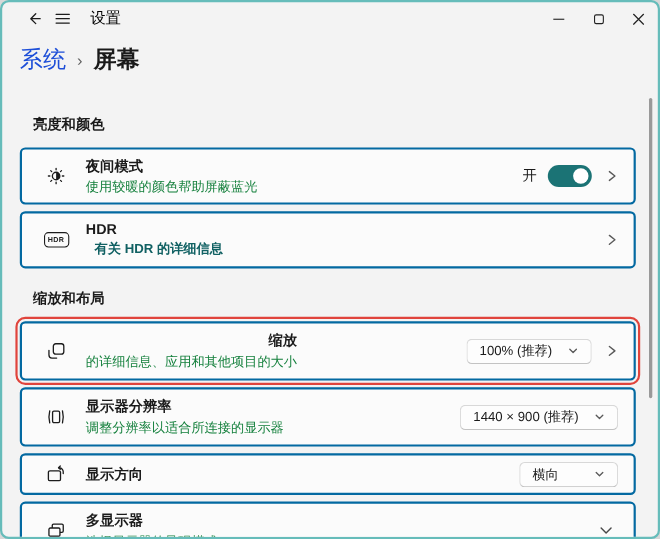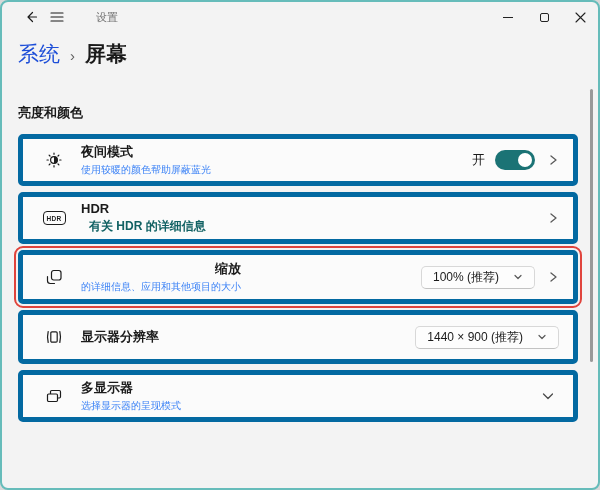--- a/index.html
+++ b/index.html
@@ -7,52 +7,52 @@
   body { font-family:"Liberation Sans","DejaVu Sans",sans-serif; background:#d8d8d8; }
   .window {
     position:relative; width:600px; height:490px;
     background:#f3f3f3;
     border:2px solid var(--win-border,#66bcba);
     border-radius:8px; overflow:hidden;
   }
   
   .titlebar { height:30px; display:flex; align-items:center; padding-left:16px; }
   .tb-btn { width:26px; height:26px; display:flex; align-items:center; justify-content:center; cursor:pointer; }
-  .app-title { font-size:11px; color:#737373; margin-left:26px; }
+  .app-title { font-size:14px; color:#000000; margin-left:12px; }
   .win-controls { margin-left:auto; display:flex; height:30px; }
   .win-cell { width:36px; height:30px; display:flex; align-items:center; justify-content:center; cursor:pointer; }
   .min-glyph { width:10px; height:1px; background:#222; }
   .max-glyph { width:9px; height:9px; border:1px solid #222; border-radius:2px; }
   
   .breadcrumb { height:40px; display:flex; align-items:center; padding:4px 16px 0; }
   .crumb-root { font-size:21px; color:#1d4ed8; cursor:pointer; }
   .crumb-sep { font-size:15px; color:#606060; margin:0 10px; padding-top:2px; }
   .crumb-current { font-size:21px; font-weight:bold; color:#1a1a1a; }
   
   .content { padding:0 20px 0 16px; }
-  .section-title { font-size:13px; font-weight:bold; color:#1a1a1a; margin:32px 0 12px; }
+  .section-title { font-size:13px; font-weight:bold; color:#1a1a1a; margin:32px 12px 12px; }
   .section-title.second { margin-top:18px; }
   .card {
-    background:#fbfbfb; border:5px solid #0369a1; border-radius:5px;
+    background:#fbfbfb; border:2px solid #0369a1; border-radius:5px;
     display:flex; align-items:center;
     padding:0 14px 0 20px; margin-bottom:6px; cursor:pointer;
   }
   .card.h52 { height:52px; }
   .card.h54 { height:54px; }
   .card.h38 { height:38px; }
   .card.highlighted { outline:2px solid var(--hl,#e0443c); outline-offset:2px;text-align:right; }
   .card-icon { width:22px; display:flex; justify-content:center; margin-right:16px; color:#1c1c1c; }
   .hdr-badge {
     min-width:23px; height:14px; border:1.5px solid #1c1c1c; border-radius:4px;
     font-size:6.5px; font-weight:bold; color:#1c1c1c;
     display:flex; align-items:center; justify-content:center; letter-spacing:.3px; padding:0 1px;
   }
   .card-text { display:flex; flex-direction:column; gap:2px; }
   .card-title { font-size:13px; font-weight:600; color:#1b1b1b; }
-  .card-sub { font-size:10px; color:#3b82f6; }
+  .card-sub { font-size:12px; color:#15803d; }
   .card-link { font-size:12px; font-weight:bold; color:var(--link,#116163); cursor:pointer;margin-left:8px; }
   .card-right { margin-left:auto; display:flex; align-items:center; }
   .toggle-label { font-size:13px; color:#1b1b1b; margin-right:10px; }
   .toggle { width:40px; height:20px; border-radius:10px; background:#8a8a8a; position:relative; cursor:pointer; }
   .toggle.on { background:var(--accent,#1b7375); }
   .toggle .knob { position:absolute; top:3px; left:3px; width:14px; height:14px; border-radius:50%; background:#fff; }
   .toggle.on .knob { left:auto; right:3px; }
   .chev-right { margin-left:12px; display:flex; align-items:center; }
   .dropdown {
     background:#fdfdfd; border:1px solid #d8d8d8; border-bottom-color:#c3c3c3;
@@ -152,20 +152,21 @@
       </div>
       <div class="card-right">
         <span class="chev-right">
           <svg width="12" height="12" viewBox="0 0 12 12">
               <path d="M4 2 L9 6 L4 10" stroke="#5a5a5a" stroke-width="1.3" fill="none" stroke-linecap="round" stroke-linejoin="round"></path>
             </svg>
         </span>
       </div>
     </div>
 
+    <div class="section-title second">缩放和布局</div>
 
     <div class="card h54 highlighted">
       <span class="card-icon">
         <svg width="20" height="20" viewBox="0 0 20 20">
           <rect x="7.5" y="3.5" width="9.5" height="9.5" rx="2.2" fill="none" stroke="#1c1c1c" stroke-width="1.2"></rect>
           <path d="M3.5 9.5 V13.8 Q3.5 16.5 6.2 16.5 H10.5" fill="none" stroke="#1c1c1c" stroke-width="1.2" stroke-linecap="round"></path>
         </svg>
       </span>
       <div class="card-text">
         <span class="card-title">缩放</span>
@@ -191,33 +192,56 @@
     <div class="card h54">
       <span class="card-icon">
         <svg width="20" height="20" viewBox="0 0 20 20">
           <rect x="6.8" y="4.8" width="6.4" height="10.4" rx="1.2" fill="none" stroke="#1c1c1c" stroke-width="1.2"></rect>
           <path d="M4.2 4.5 Q2.8 10 4.2 15.5" fill="none" stroke="#1c1c1c" stroke-width="1.2" stroke-linecap="round"></path>
           <path d="M15.8 4.5 Q17.2 10 15.8 15.5" fill="none" stroke="#1c1c1c" stroke-width="1.2" stroke-linecap="round"></path>
         </svg>
       </span>
       <div class="card-text">
         <span class="card-title">显示器分辨率</span>
+        <span class="card-sub">调整分辨率以适合所连接的显示器</span>
       </div>
       <div class="card-right">
         <div class="dropdown dd-res">
           <span>1440 × 900 (推荐)</span>
           <span class="dd-chev">
             <svg width="10" height="10" viewBox="0 0 10 10">
                 <path d="M2 3.5 L5 6.5 L8 3.5" stroke="#5a5a5a" stroke-width="1.2" fill="none" stroke-linecap="round" stroke-linejoin="round"></path>
               </svg>
           </span>
         </div>
       </div>
     </div>
 
+    <div class="card h38">
+      <span class="card-icon">
+        <svg width="20" height="20" viewBox="0 0 20 20">
+          <rect x="3" y="7" width="11" height="9" rx="1.4" fill="none" stroke="#1c1c1c" stroke-width="1.2"></rect>
+          <path d="M16.5 9.5 Q17 4.5 12.5 4.2" fill="none" stroke="#1c1c1c" stroke-width="1.2" stroke-linecap="round"></path>
+          <path d="M13.8 2.7 L12.2 4.2 L13.8 5.7" fill="none" stroke="#1c1c1c" stroke-width="1.2" stroke-linecap="round" stroke-linejoin="round"></path>
+        </svg>
+      </span>
+      <div class="card-text">
+        <span class="card-title">显示方向</span>
+      </div>
+      <div class="card-right">
+        <div class="dropdown dd-orient">
+          <span>横向</span>
+          <span class="dd-chev">
+            <svg width="10" height="10" viewBox="0 0 10 10">
+                <path d="M2 3.5 L5 6.5 L8 3.5" stroke="#5a5a5a" stroke-width="1.2" fill="none" stroke-linecap="round" stroke-linejoin="round"></path>
+              </svg>
+          </span>
+        </div>
+      </div>
+    </div>
 
     <div class="card h52">
       <span class="card-icon">
         <svg width="20" height="20" viewBox="0 0 20 20">
           <rect x="6.5" y="4.5" width="10" height="7.5" rx="1.2" fill="none" stroke="#1c1c1c" stroke-width="1.2"></rect>
           <rect x="3.5" y="8" width="10" height="7.5" rx="1.2" fill="#fbfbfb" stroke="#1c1c1c" stroke-width="1.2"></rect>
         </svg>
       </span>
       <div class="card-text">
         <span class="card-title">多显示器</span>

